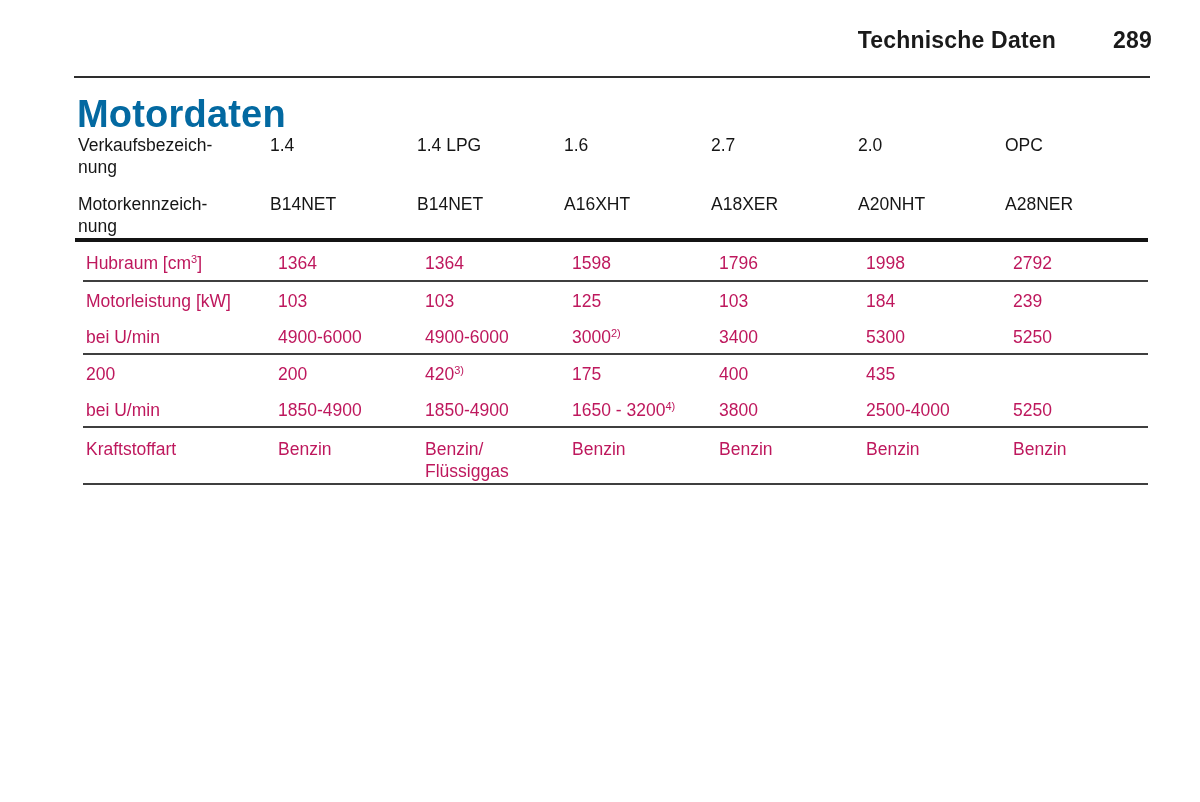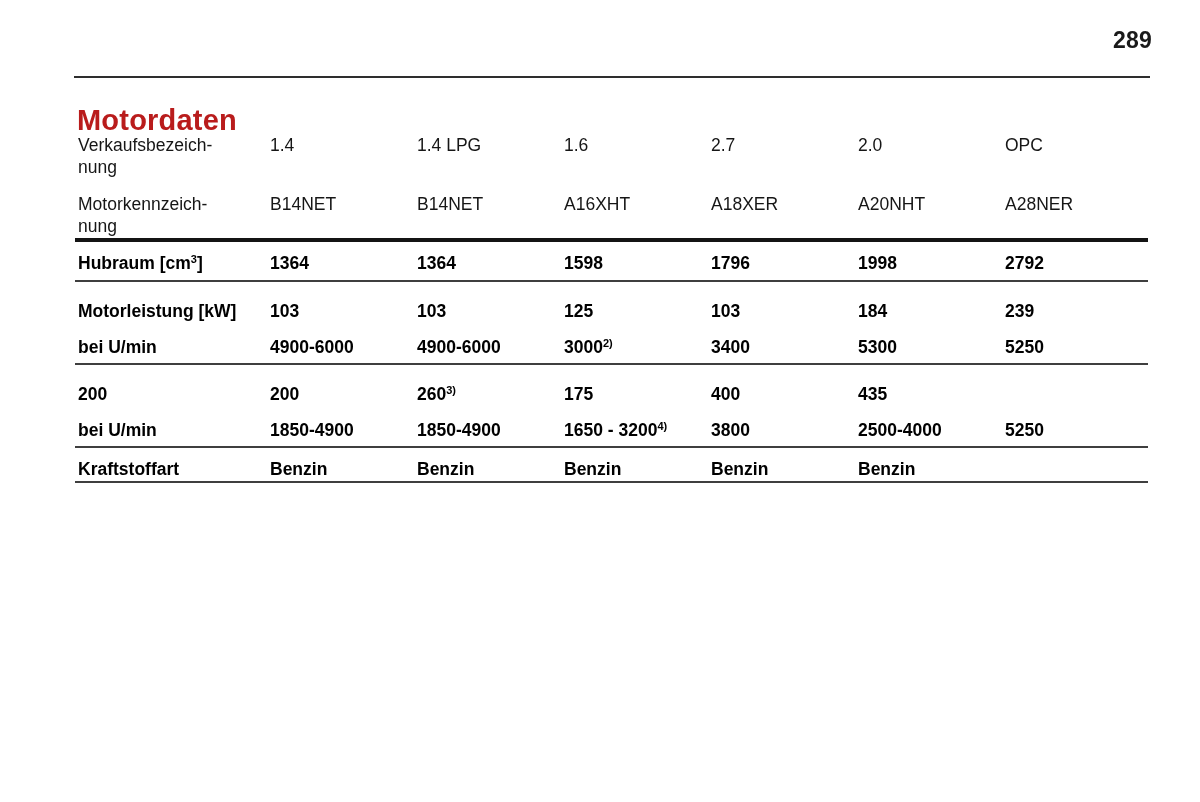--- a/index.html
+++ b/index.html
@@ -32,24 +32,24 @@
   .header-rule {
     position: absolute;
     top: 76px; left: 74px;
     width: 1076px; height: 2px;
     background: #2e2e2e;
   }
 
   
   .section-title {
     position: absolute;
-    top: 104px; left: 77px;
-    font-size: 29px;
+    top: 93px; left: 77px;
+    font-size: 38px;
     font-weight: 700;
-    color: #b91c1c;
+    color: #0369a1;
     letter-spacing: 0.2px;
   }
 
   
   .engine-table {
     position: absolute;
     top: 134px; left: 75px;
     width: 1073px;
     font-size: 17.5px;
     line-height: 22px;
@@ -65,41 +65,42 @@
   .head-row + .head-row { margin-top: 15px; }
 
   .pre-line { white-space: pre-line; }
 
   .thick-rule {
     height: 4px;
     background: #141414;
     margin-top: 1px;
   }
 
-  .body-row { font-weight: 700; color: #000000; }
+  .body-row { font-weight: 400; color: #be185d; margin-left: 8px; }
   .divided { border-bottom: 2px solid #3f3f3f; }
 
   .pad-first  { padding: 10px 0 6px; }
-  .pad-single { padding: 18px 0 0; }
+  .pad-single { padding: 8px 0 0; }
   .pad-bottom { padding: 14px 0 5px; }
   .pad-last   { padding: 10px 0 1px; }
 
   sup {
     font-size: 11px;
     line-height: 0;
     vertical-align: 6px;
     letter-spacing: 0;
   }
 </style>
 </head>
 <body>
 
 <div class="page">
 
   <div class="page-header">
+    <span>Technische Daten</span>
     <span>289</span>
   </div>
   <div class="header-rule"></div>
 
   <div class="section-title">Motordaten</div>
 
   <div class="engine-table">
 
     <div class="trow head-row">
       <div class="pre-line">Verkaufsbezeich-
@@ -151,39 +152,41 @@
       <div><span>4900-6000</span><sup></sup></div>
       <div><span>3000</span><sup>2)</sup></div>
       <div><span>3400</span><sup></sup></div>
       <div><span>5300</span><sup></sup></div>
       <div><span>5250</span><sup></sup></div>
     </div>
 
     <div class="trow body-row pad-single">
       <div><span>200</span><sup></sup></div>
       <div><span>200</span><sup></sup></div>
-      <div><span>260</span><sup>3)</sup></div>
+      <div><span>420</span><sup>3)</sup></div>
       <div><span>175</span><sup></sup></div>
       <div><span>400</span><sup></sup></div>
       <div><span>435</span><sup></sup></div>
     </div>
 
     <div class="trow body-row pad-bottom divided">
       <div><span>bei U/min</span></div>
       <div><span>1850-4900</span><sup></sup></div>
       <div><span>1850-4900</span><sup></sup></div>
       <div><span>1650 - 3200</span><sup>4)</sup></div>
       <div><span>3800</span><sup></sup></div>
       <div><span>2500-4000</span><sup></sup></div>
       <div><span>5250</span><sup></sup></div>
     </div>
 
     <div class="trow body-row pad-last divided">
       <div><span>Kraftstoffart</span></div>
       <div class="pre-line"><span>Benzin</span><sup></sup></div>
+      <div class="pre-line"><span>Benzin/
+Flüssiggas</span><sup></sup></div>
       <div class="pre-line"><span>Benzin</span><sup></sup></div>
       <div class="pre-line"><span>Benzin</span><sup></sup></div>
       <div class="pre-line"><span>Benzin</span><sup></sup></div>
       <div class="pre-line"><span>Benzin</span><sup></sup></div>
     </div>
 
   </div>
 </div>
 
 </body></html>

